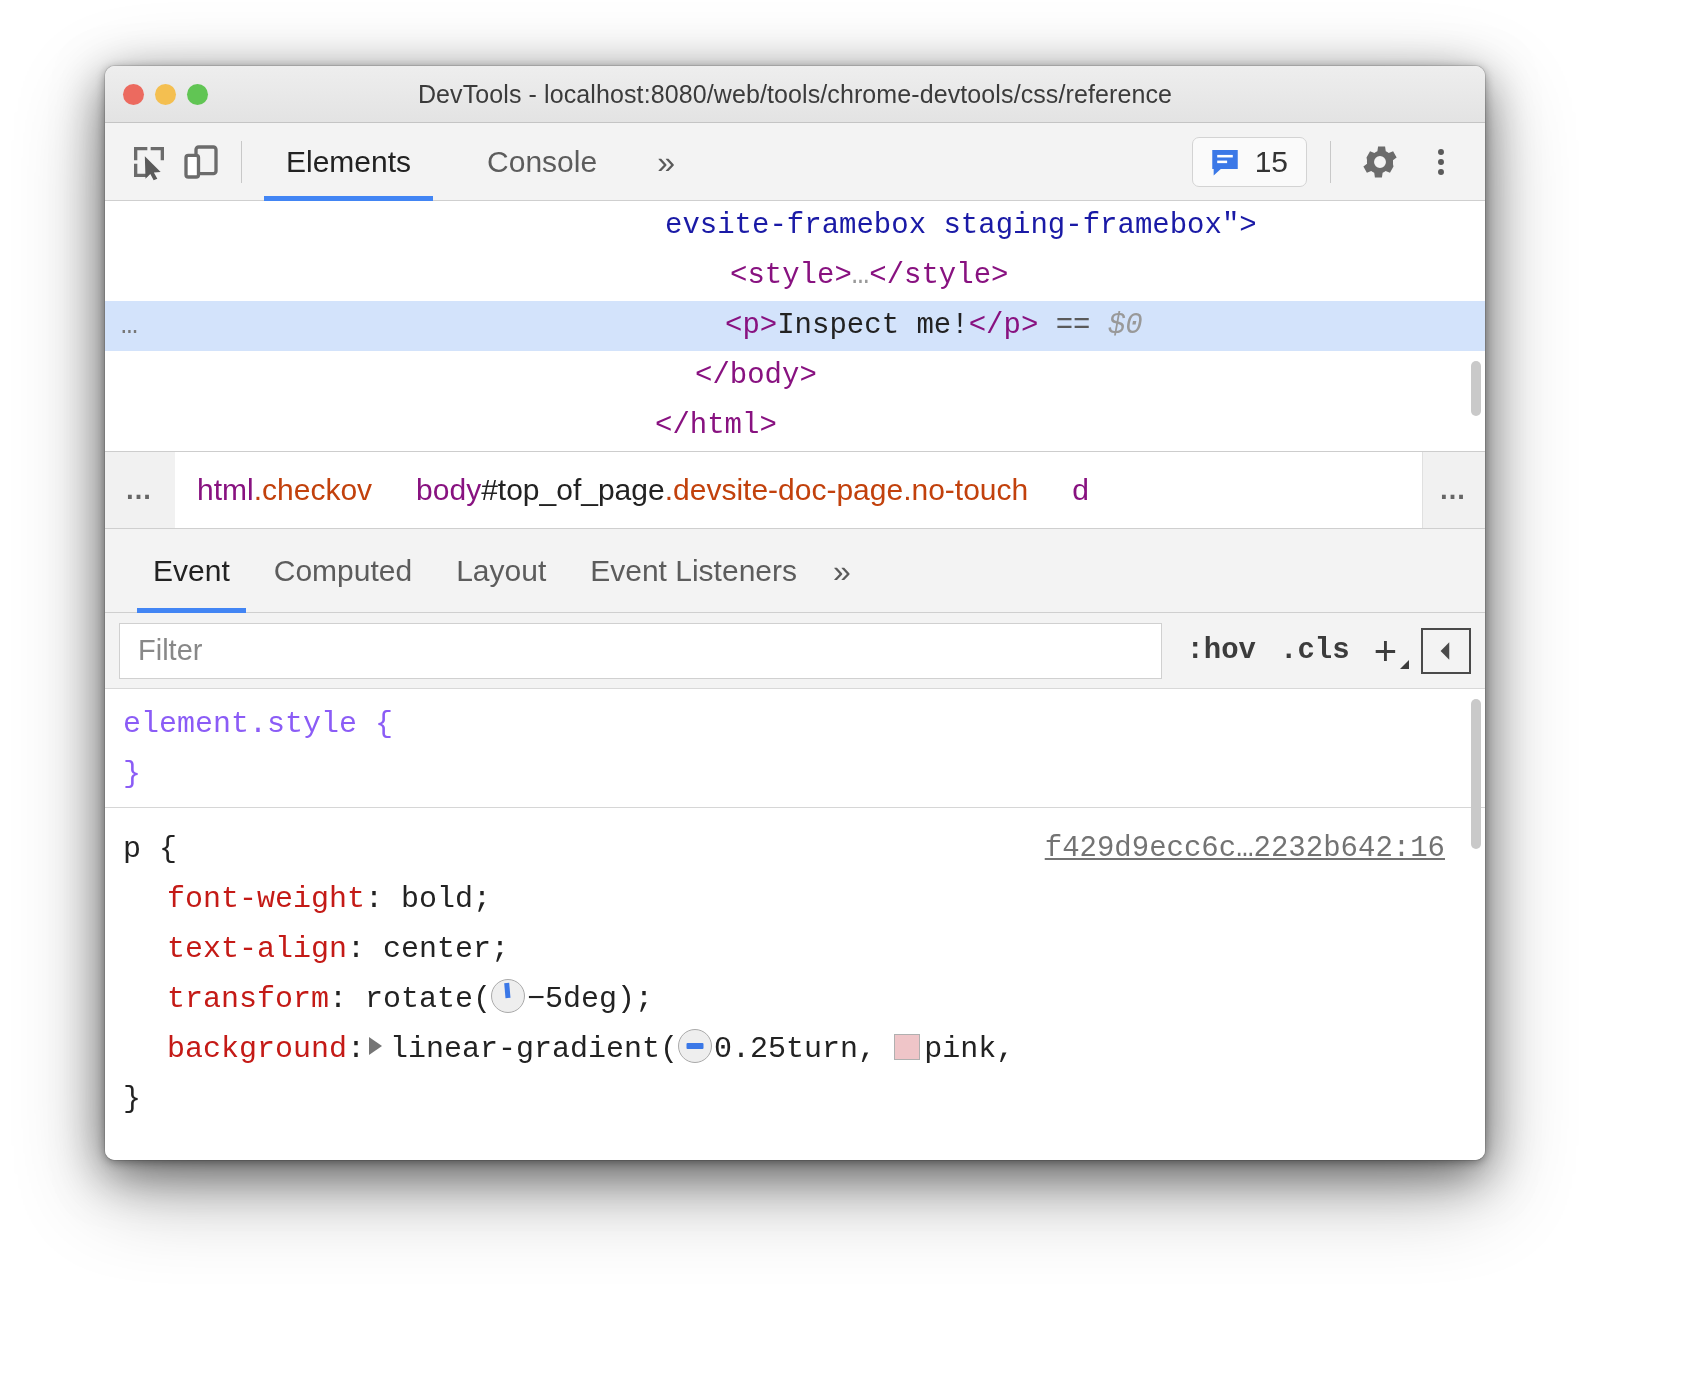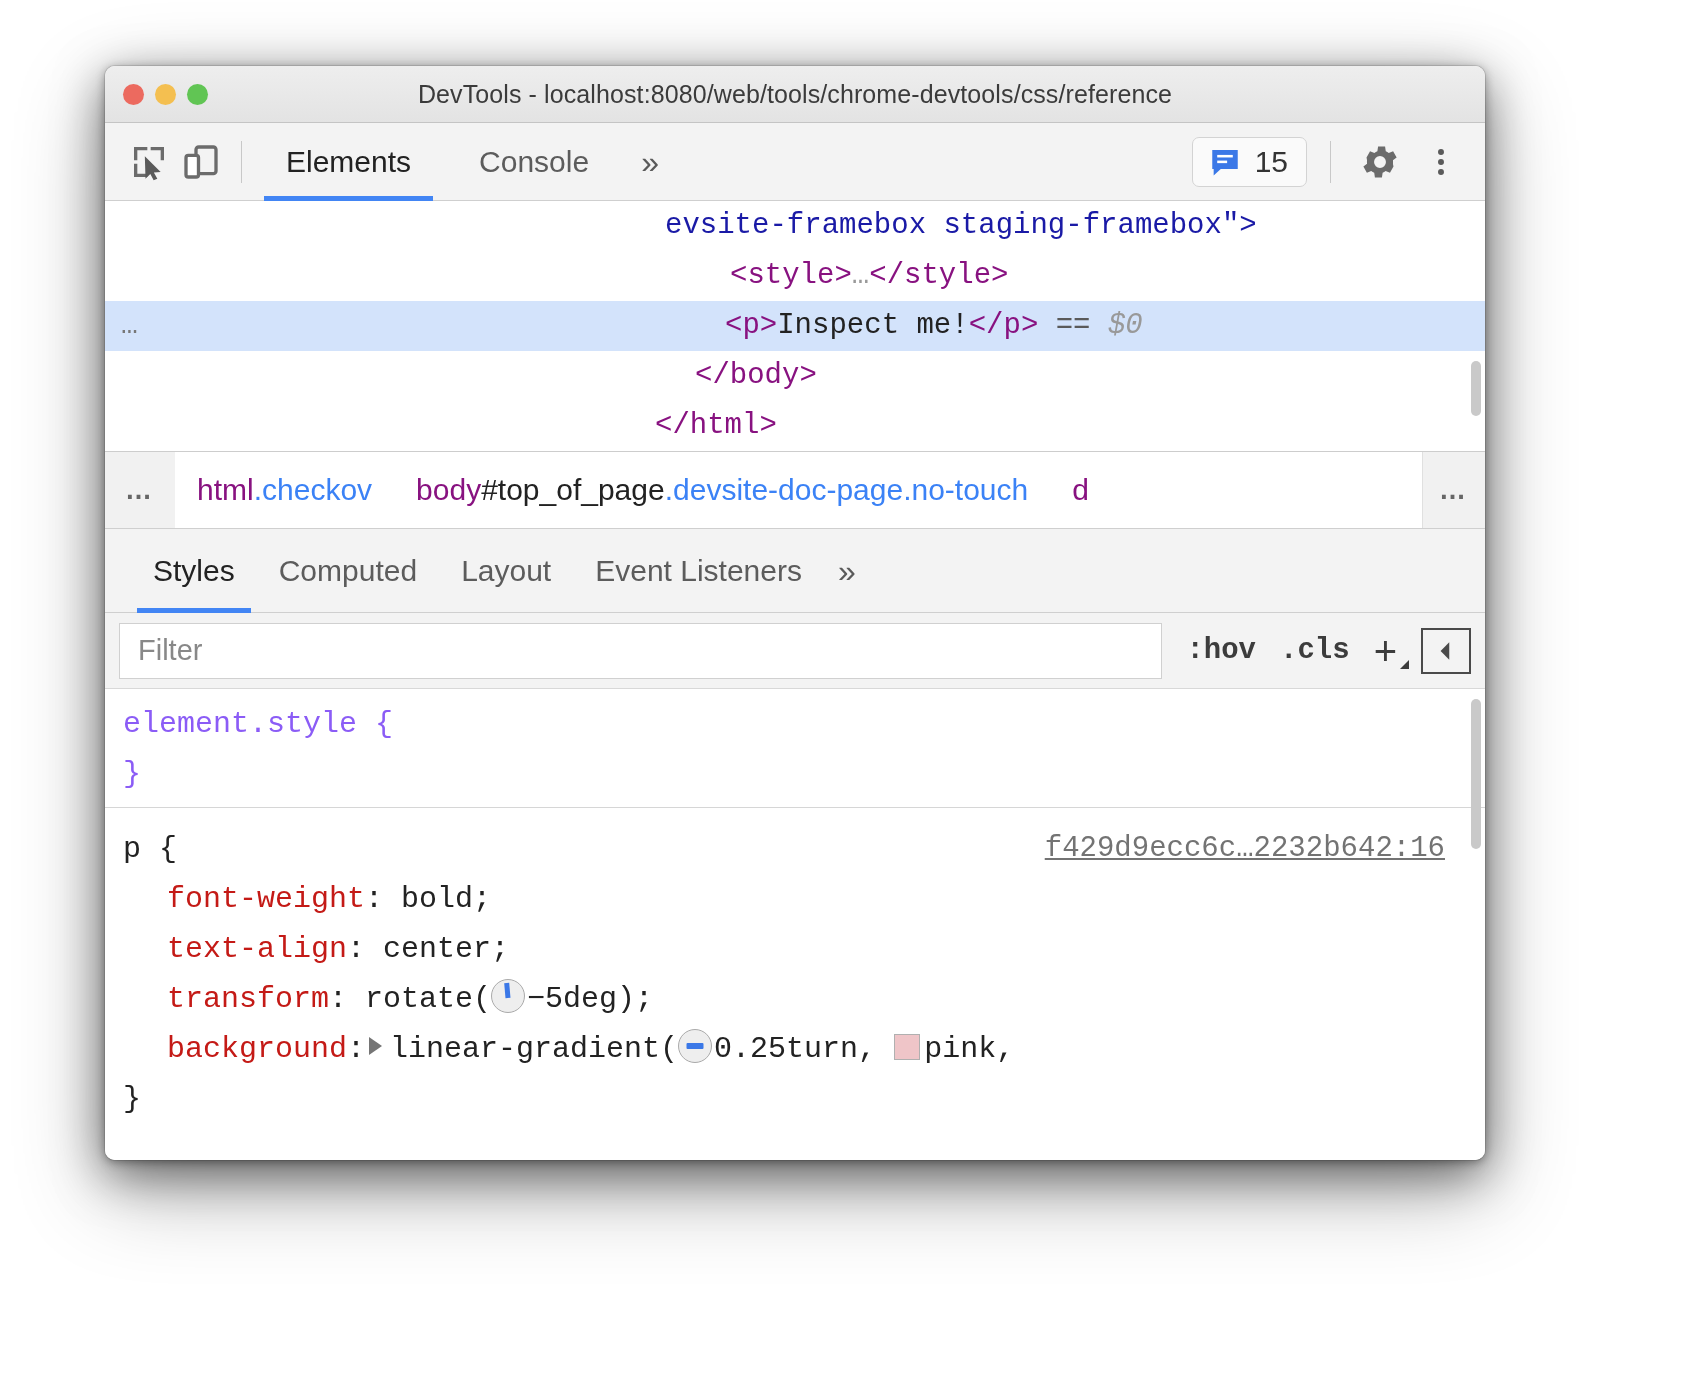--- a/index.html
+++ b/index.html
@@ -95,21 +95,21 @@
     width: 1px;
     height: 42px;
     background: #c8c8c8;
     margin: 0 14px;
     flex: 0 0 auto;
   }
   .panel-tabs {
     display: flex;
     align-items: center;
     height: 78px;
-    gap: 8px;
+    gap: 16px;
   }
   .panel-tab {
     position: relative;
     height: 78px;
     display: flex;
     align-items: center;
     padding: 0 30px;
     font-size: 30px;
     color: #5c5c5c;
     white-space: nowrap;
@@ -221,21 +221,21 @@
   }
   .crumb {
     display: flex;
     align-items: center;
     padding: 0 22px;
     white-space: nowrap;
     font-family: "Liberation Sans", sans-serif;
     text-align: center;
   }
   .c-tag { color: #881280; }
-  .c-cls { color: #3b82f6; }
+  .c-cls { color: #c2410c; }
   .c-hash{ color: #222222; }
   .crumb-ell-right {
     position: absolute;
     right: 0;
     top: 0;
     bottom: 0;
     width: 62px;
     background: #f1f1f1;
     display: flex;
     align-items: center;
@@ -525,21 +525,21 @@
           <span class="c-cls">.devsite-doc-page.no-touch</span>
       </div>
       <div class="crumb">
         <span class="c-tag">d</span>
       </div>
       <div class="crumb-ell-right">…</div>
     </div>
 
     <div class="side-tabs">
       <div class="side-tab active">
-        <span>Styles</span>
+        <span>Event</span>
       </div>
       <div class="side-tab">
         <span>Computed</span>
       </div>
       <div class="side-tab">
         <span>Layout</span>
       </div>
       <div class="side-tab">
         <span>Event Listeners</span>
       </div>

